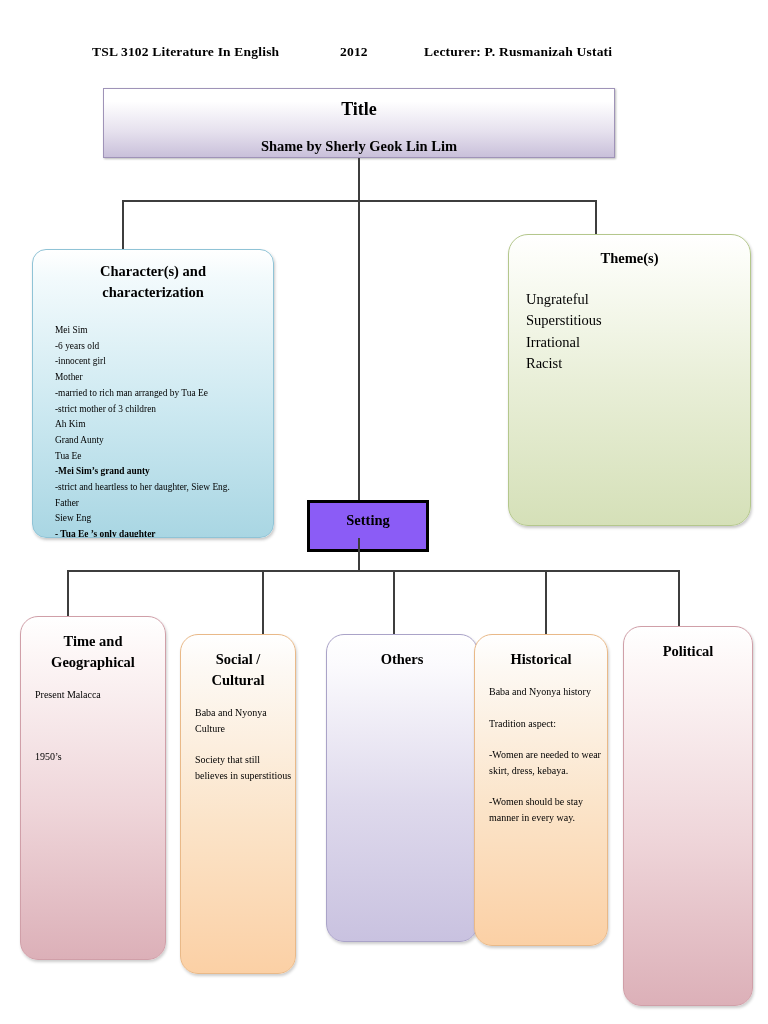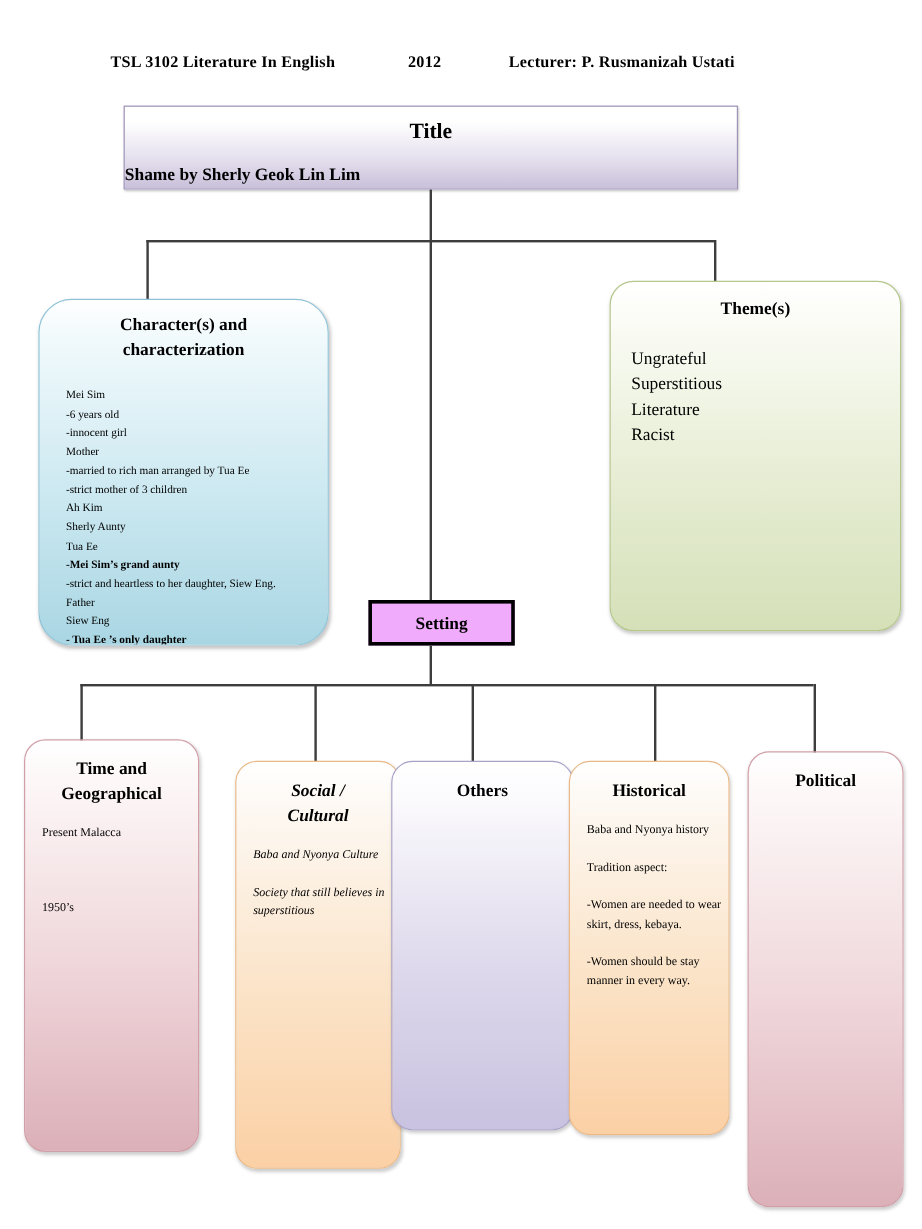--- a/index.html
+++ b/index.html
@@ -67,35 +67,35 @@
     background: linear-gradient(to bottom, #ffffff 0%, #ffffff 18%, #e6e1ee 62%, #c9c0da 100%);
     box-shadow: 1px 1px 2px rgba(0,0,0,0.28);
   }
   #title-box .tl1 {
     text-align: center;
     font-weight: bold;
     font-size: 18px;
     margin-top: 10px;
   }
   #title-box .tl2 {
-    text-align: left;
+    text-align: center;
     font-weight: bold;
     font-size: 14.5px;
     margin-top: 18px;
   }
 
   
   #char-box {
     left: 32px;
     top: 249px;
     width: 242px;
     height: 289px;
     border: 1px solid #8fc3d6;
     background: linear-gradient(to bottom, #ffffff 0%, #f2fafc 10%, #cde9f1 55%, #a9d6e3 100%);
-    border-radius: 28px;
+    border-radius: 14px;
     box-shadow: 1px 2px 3px rgba(0,0,0,0.22);
   }
   #char-box .title { margin-top: 11px; }
   #char-box .body {
     margin: 20px 0 0 22px;
     font-size: 9.4px;
     line-height: 1.67;
   }
   #char-box .body .b { font-weight: bold; }
 
@@ -115,24 +115,24 @@
     margin: 20px 0 0 17px;
     font-size: 14.5px;
     line-height: 1.48;
   }
 
   
   #setting-box {
     left: 307px;
     top: 500px;
     width: 122px;
-    height: 38px;
+    height: 52px;
     border-radius: 0;
     border: 3px solid #000000;
-    background: #f0abfc;
+    background: #8b5cf6;
   }
   #setting-box .title {
     margin-top: 7px;
     font-size: 14.5px;
   }
 
   
   .leaf {
     border-radius: 18px;
     box-shadow: 1px 2px 3px rgba(0,0,0,0.2);
@@ -144,24 +144,23 @@
     line-height: 1.55;
   }
   .leaf .body p { margin: 0 0 16px 0; }
 
   #leaf-time {
     left: 20px; top: 616px; width: 146px; height: 344px;
     border: 1px solid #d09fa8;
     background: linear-gradient(to bottom, #ffffff 0%, #fdf7f7 10%, #efd6da 55%, #dcb0b8 100%);
   }
   #leaf-social {
-    left: 196px; top: 634px; width: 138px; height: 340px;
+    left: 180px; top: 634px; width: 116px; height: 340px;
     border: 1px solid #e9b988;
     background: linear-gradient(to bottom, #ffffff 0%, #fdf9f4 10%, #fbe4c9 55%, #fbd0a5 100%);
-    font-style: italic;
   }
   #leaf-others {
     left: 326px; top: 634px; width: 152px; height: 308px;
     border: 1px solid #aaa3c8;
     background: linear-gradient(to bottom, #ffffff 0%, #fbfafd 10%, #ded9ec 55%, #c9c2e0 100%);
   }
   #leaf-hist {
     left: 474px; top: 634px; width: 134px; height: 312px;
     border: 1px solid #e9b988;
     background: linear-gradient(to bottom, #ffffff 0%, #fdf9f4 10%, #fbe4c9 55%, #fbd0a5 100%);
@@ -205,36 +204,36 @@
     <div>characterization</div>
   </div>
   <div class="body" id="char-lines">
       <div>Mei Sim</div>
       <div>-6 years old</div>
       <div>-innocent girl</div>
       <div>Mother</div>
       <div>-married to rich man arranged by Tua Ee</div>
       <div>-strict mother of 3 children</div>
       <div>Ah Kim</div>
-      <div>Sherly Aunty</div>
+      <div>Grand Aunty</div>
       <div>Tua Ee</div>
       <div class="b">-Mei Sim’s grand aunty</div>
       <div>-strict and heartless to her daughter, Siew Eng.</div>
       <div>Father</div>
       <div>Siew Eng</div>
       <div class="b">- Tua Ee ’s only daughter</div>
     </div>
 </div>
 
 <div class="node" id="theme-box">
   <div class="title">Theme(s)</div>
   <div class="body" id="theme-lines">
       <div>Ungrateful</div>
       <div>Superstitious</div>
-      <div>Literature</div>
+      <div>Irrational</div>
       <div>Racist</div>
     </div>
 </div>
 
 <div class="node" id="setting-box">
   <div class="title">Setting</div>
 </div>
 
 <div class="line vline" style="left:358px; top:538px; height:32px;"></div>
 <div class="line hline" style="left:67px; top:570px; width:611px;"></div>

